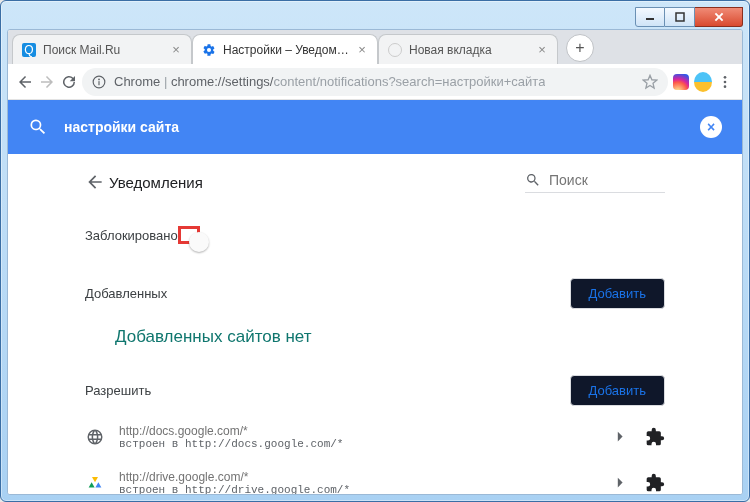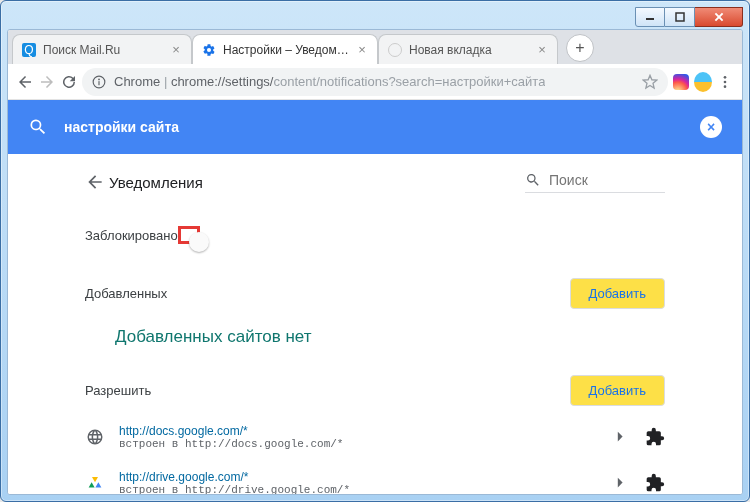--- a/index.html
+++ b/index.html
@@ -56,27 +56,27 @@
   .page-title { font-size: 15px; color: #202124; font-weight: 500; }
   .hdr-search { margin-left: auto; display: flex; align-items: center; border-bottom: 1px solid #dadce0; width: 140px; padding-bottom: 4px; gap: 8px; color: #5f6368; }
   .hdr-search input { border: none; outline: none; font-size: 14px; width: 100%; background: transparent; }
 
   .section-row { display: flex; align-items: center; justify-content: flex-start; padding: 16px 0; font-size: 13px; color: #3c4043; }
   .highlight-box { border: 3px solid #e53935; padding: 6px 8px; }
   .toggle { width: 34px; height: 14px; background: #bdbdbd; border-radius: 8px; position: relative; }
   .toggle::after { content: ""; position: absolute; left: 0; top: -3px; width: 20px; height: 20px; background: #fafafa; border-radius: 50%; box-shadow: 0 1px 2px rgba(0,0,0,.3); }
 
   .sect-title { font-size: 13px; color: #3c4043; padding: 18px 0 8px 0; display: flex; justify-content: space-between; align-items: center;}
-  .add-btn { border: 1px solid #dadce0; color: #1a73e8; background: #fde047; padding: 7px 18px; border-radius: 4px; font-size: 13px; font-weight: 500; }
+  .add-btn { border: 1px solid #dadce0; color: #1a73e8; background: #0f172a; padding: 7px 18px; border-radius: 4px; font-size: 13px; font-weight: 500; }
   .empty { font-size: 17px; color: #0f766e; padding: 10px 0 10px 30px; }
 
   .site-row { display: flex; align-items: center; padding: 10px 0; gap: 14px; }
   .site-icn { width: 20px; height: 20px; display: flex; align-items: center; justify-content: center; color: #5f6368; }
   .site-txt { flex: 1; font-size: 12px; }
-  .site-url { color: #0369a1; }
+  .site-url { color: #737373; }
   .site-emb { color: #5f6368; font-size: 11px; font-family: Liberation Mono, monospace; }
   .row-act { color: #5f6368; width: 20px; display:flex; justify-content:center; }
 
   
   svg { display: block; }
 </style>
 </head>
 <body>
 
 <div class="win-frame">

